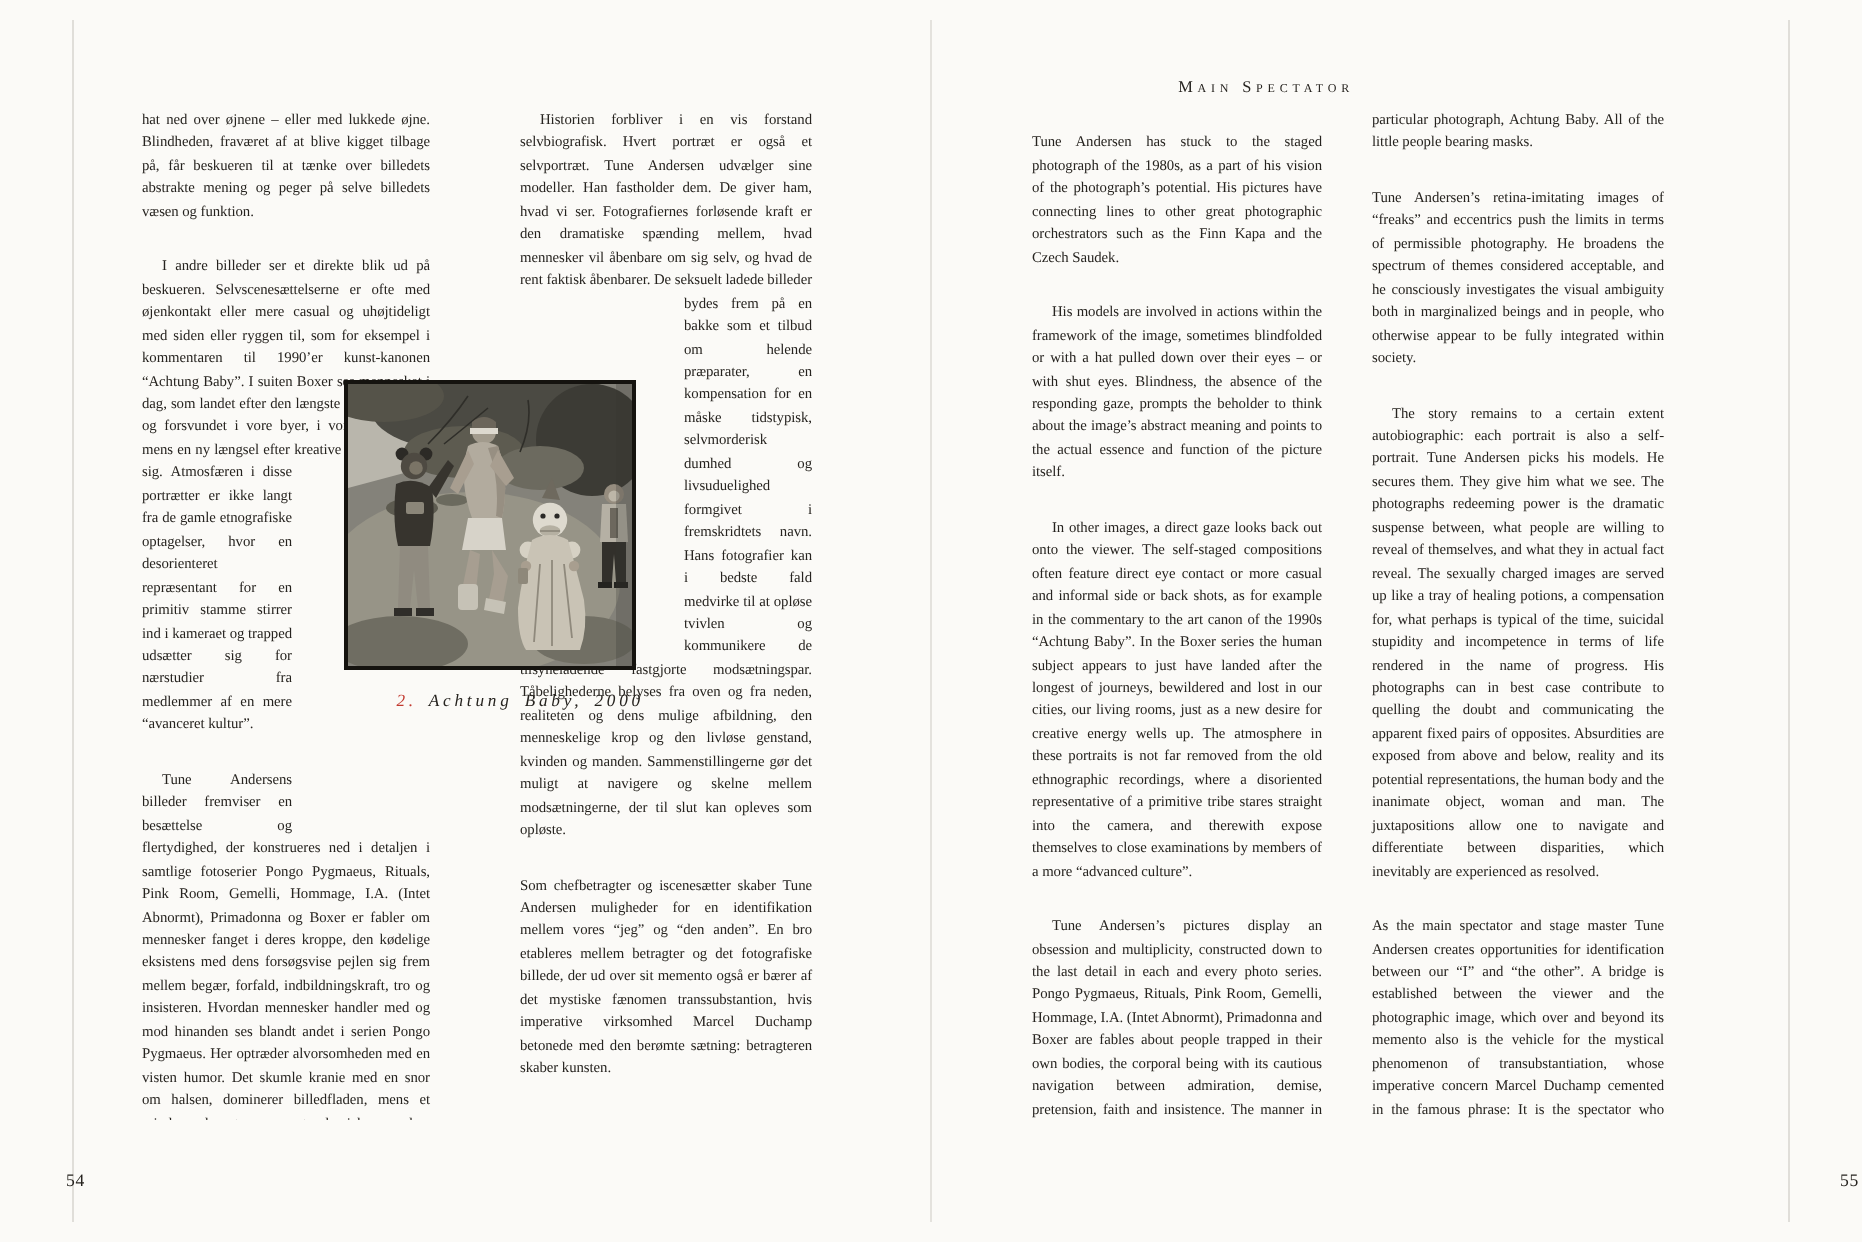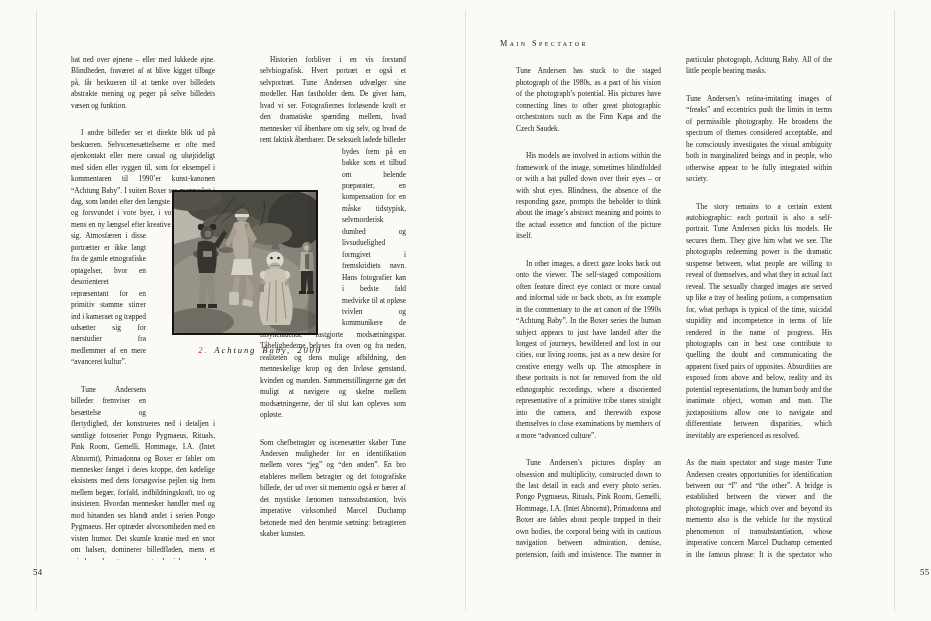--- a/index.html
+++ b/index.html
@@ -33,21 +33,21 @@
   .col-l1 { left: 55px;  width: 176px; }
   .col-l2 { left: 244px; width: 178px; }
   .col-r1 { left: 500px; width: 177px; }
   .col-r2 { left: 670px; width: 178px; }
 
   .section-heading {
     font-variant: small-caps;
     letter-spacing: 2.4px;
     font-size: 8.2px;
     margin: 0 0 1px 0 !important;
-    text-align: left;
+    text-align: right;
   }
 
   
   .spacer-right { float: right; width: 64px; height: 186px; margin-left: 5px; }
   .spacer-left  { float: left;  width: 77px; height: 178px; margin-right: 5px; }
 
   
   .photo {
     position: absolute; left: 172px; top: 190px;
     width: 146px; height: 145px;
@@ -62,21 +62,21 @@
     font-style: italic;
     font-size: 8.6px;
     letter-spacing: 1.9px;
     word-spacing: 2px;
     text-align: right;
     white-space: nowrap;
   }
   .caption .cap-num { font-style: italic; }
 
   .page-num {
-    position: absolute; top: 567px;
+    position: absolute; top: 585px;
     font-size: 8.8px; letter-spacing: 0.3px;
   }
   .page-num.left  { left: 33px; }
   .page-num.right { left: 888px; padding-left: 32px; }
 </style>
 </head>
 <body>
 
 <div class="spread">
 

